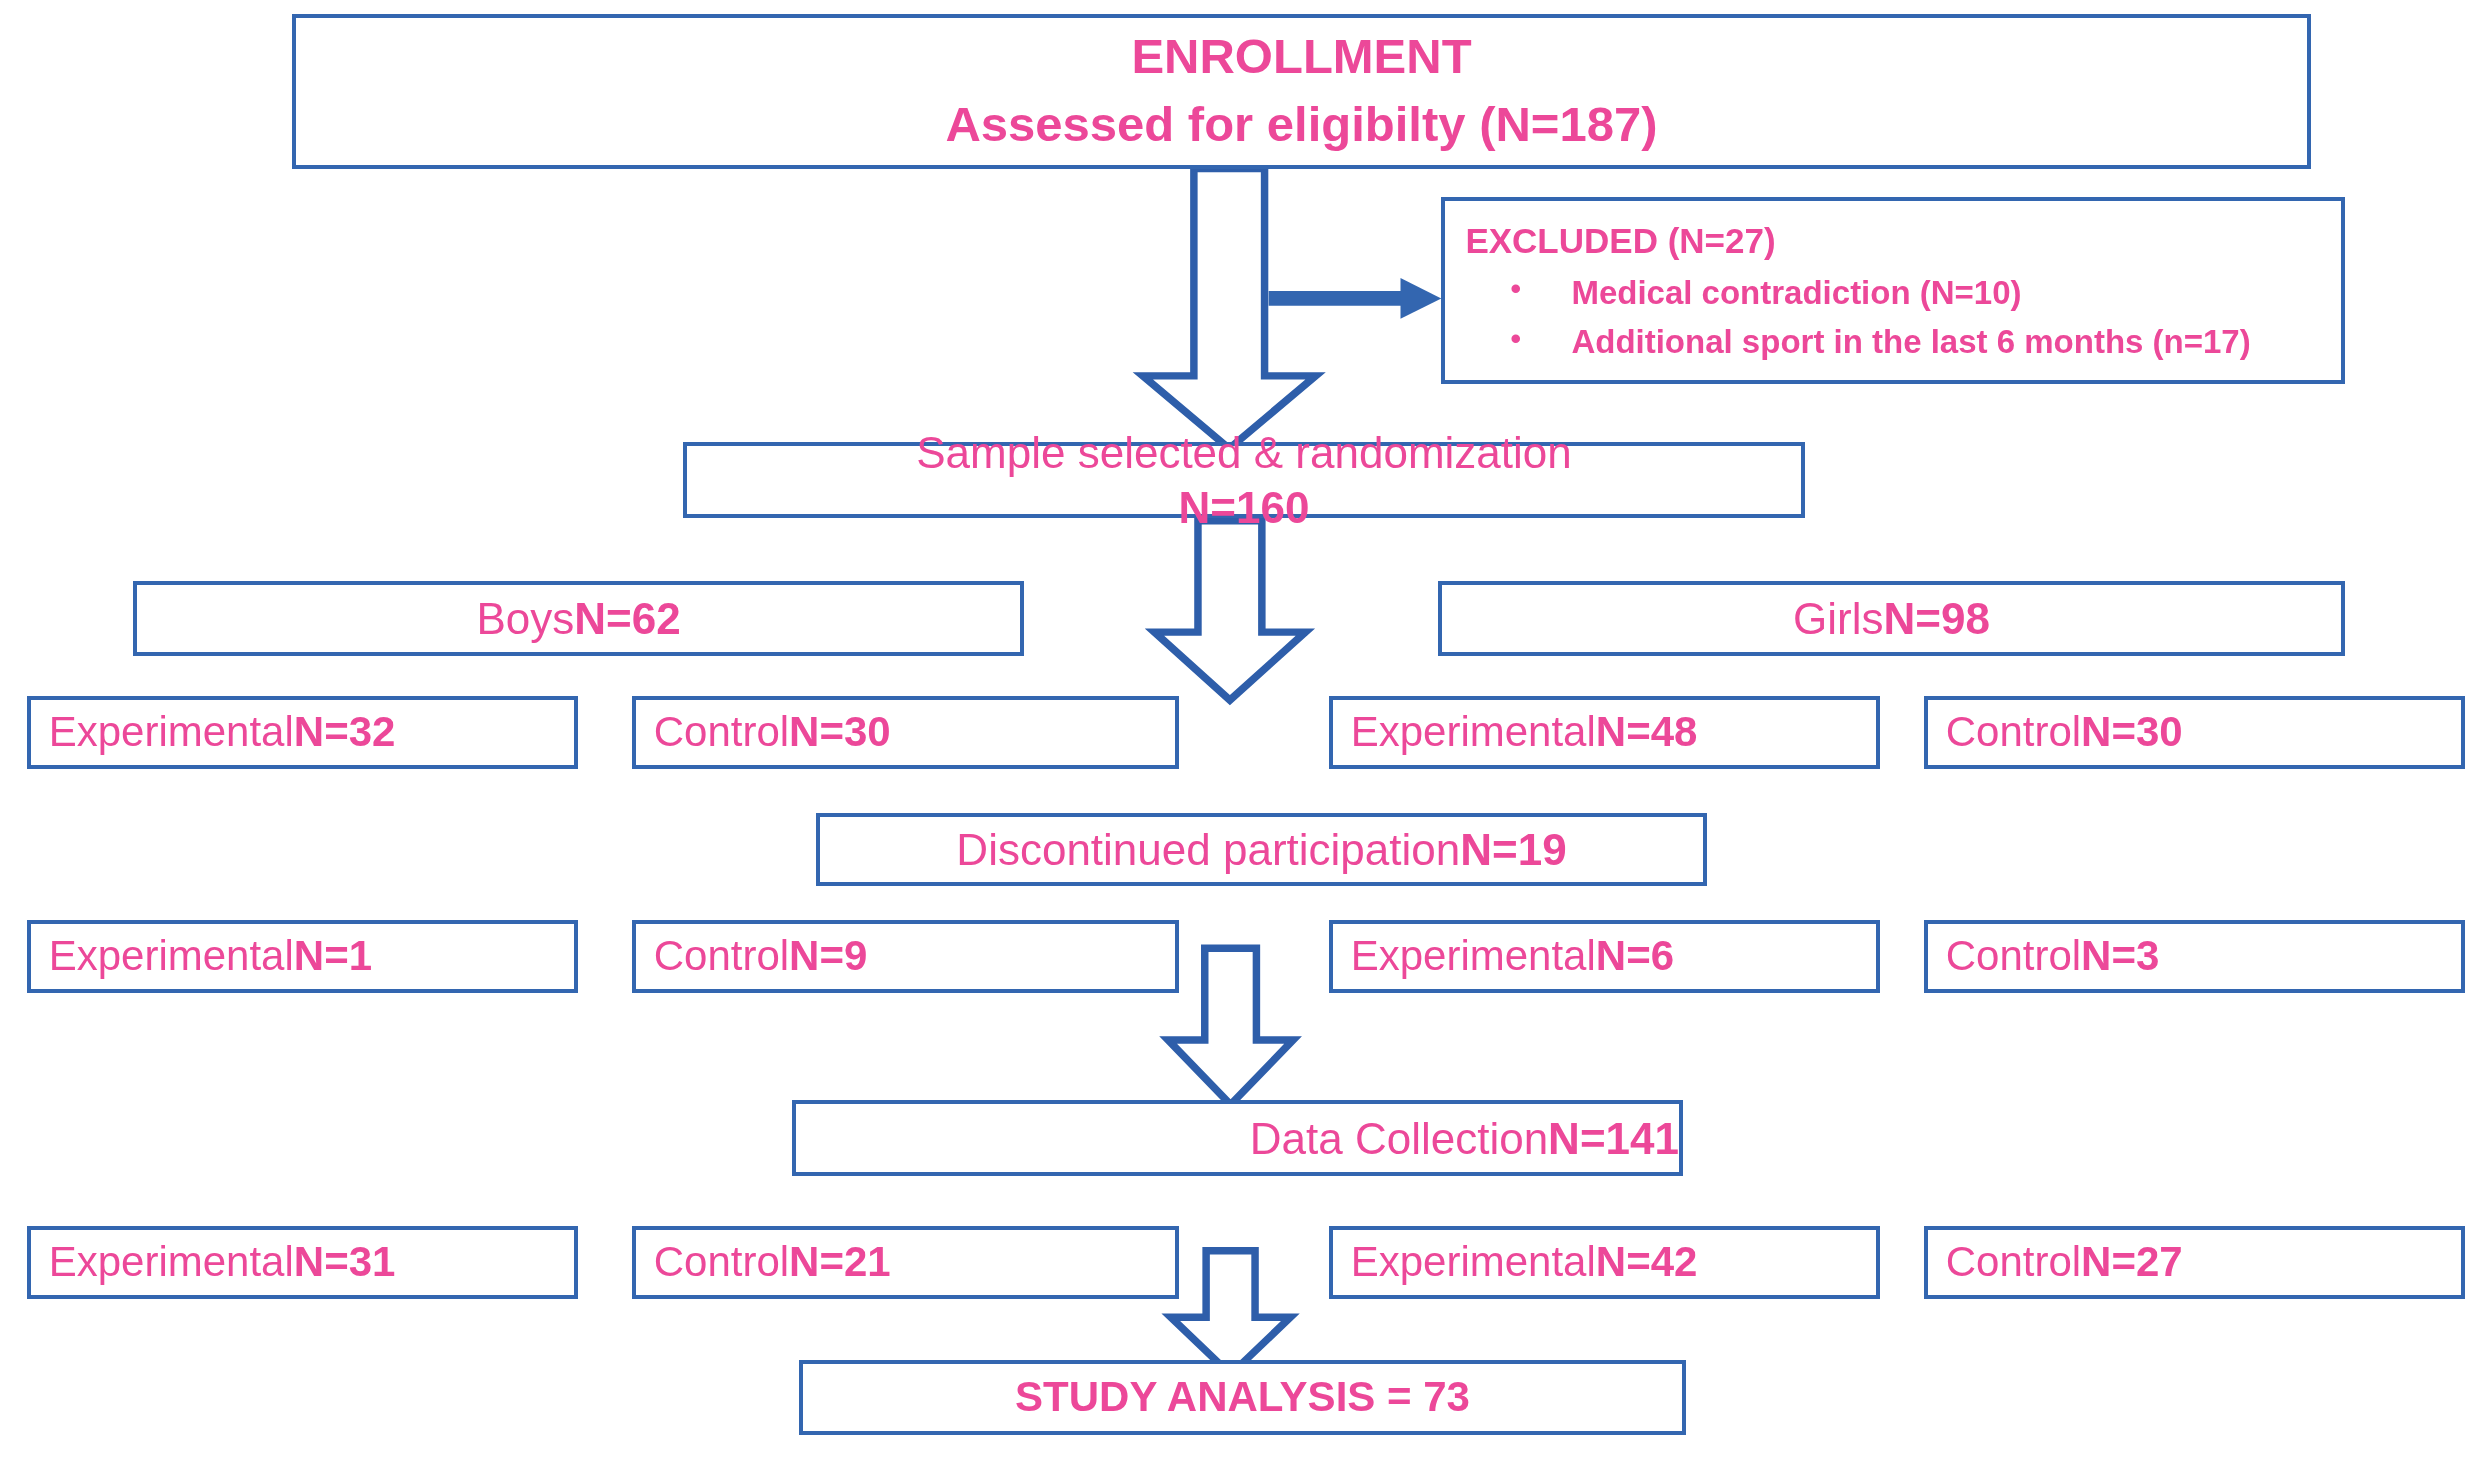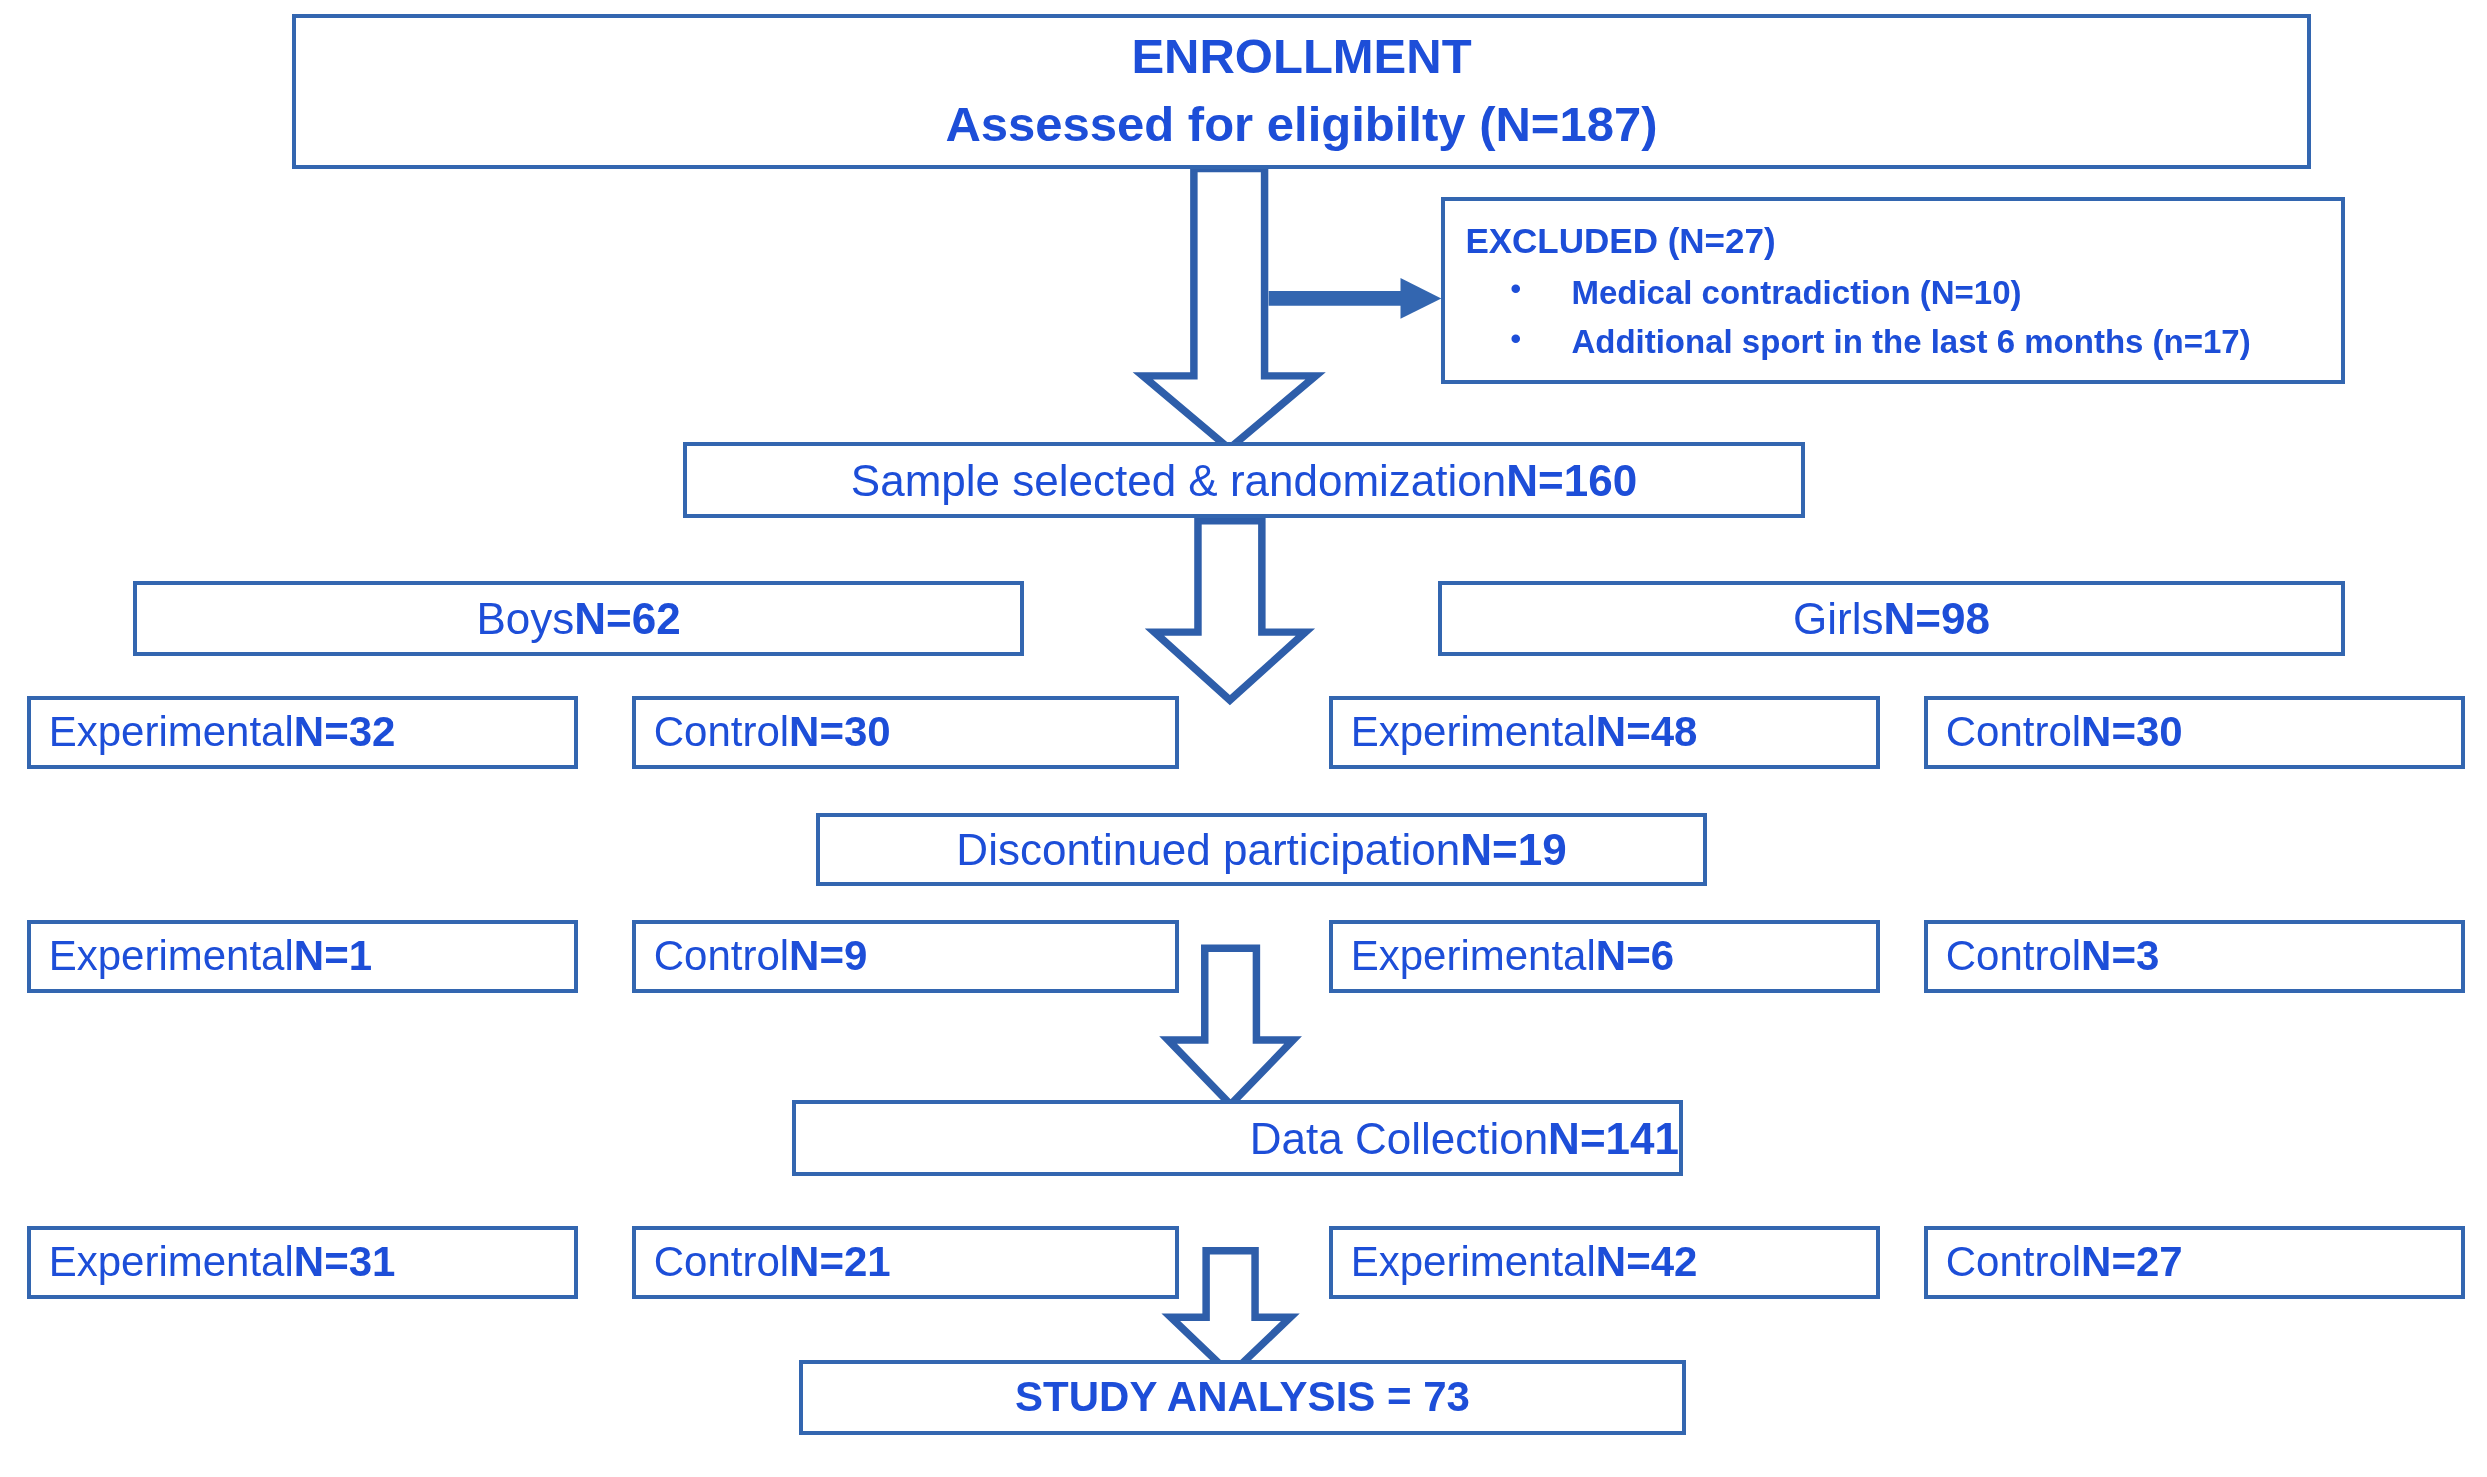--- a/index.html
+++ b/index.html
@@ -15,21 +15,21 @@
     font-family: "Liberation Sans", sans-serif;
     overflow: hidden;
   }
   .box {
     position: absolute;
     box-sizing: border-box;
     border: 4.1px solid #3366B0;
     background: #ffffff;
     display: flex;
     align-items: center;
-    color: #1d4ed8;
+    color: #ec4899;
     line-height: 1.25;
   }
   .box.center { justify-content: center; text-align: center; }
   .box.left   { justify-content: flex-start; text-align: center; padding-left: 17.7px; }
   .txt { display: block; }
   .b { font-weight: bold; }
   .r { font-weight: normal; }
 
   
   #enrollment-box {
@@ -63,21 +63,21 @@
   }
   #excluded-box li:last-child { margin-bottom: 0; }
   #excluded-box li::before {
     content: "\2022";
     position: absolute;
     left: 0; top: -1.4px;
     font-size: 30px;
   }
 
   
-  #sample-box          { left: 683px; top: 442px;  width: 1122px; height: 76px; font-size: 44px; }
+  #sample-box          { left: 683px; top: 442px;  width: 1122px; height: 76px; font-size: 44px; flex-direction: column; }
   #boys-box            { left: 133px;  top: 581px;  width: 891px; height: 75px; font-size: 44px; }
   #girls-box           { left: 1438px; top: 581px;  width: 907px; height: 75px; font-size: 44px; }
   #discontinued-box    { left: 792px; top: 813px; width: 891px; height: 73px; font-size: 44px; margin-left: 24px; }
   #datacollection-box  { left: 792px; top: 1100px; width: 891px; height: 76px; font-size: 44px; justify-content: flex-end; }
   #studyanalysis-box   { left: 799px; top: 1360px; width: 887px; height: 75px; font-size: 42px; font-weight: bold; }
 
   
   .quad { font-size: 42px; height: 73px; }
   .qrow1 { top: 696px; }
   .qrow2 { top: 920px; }

